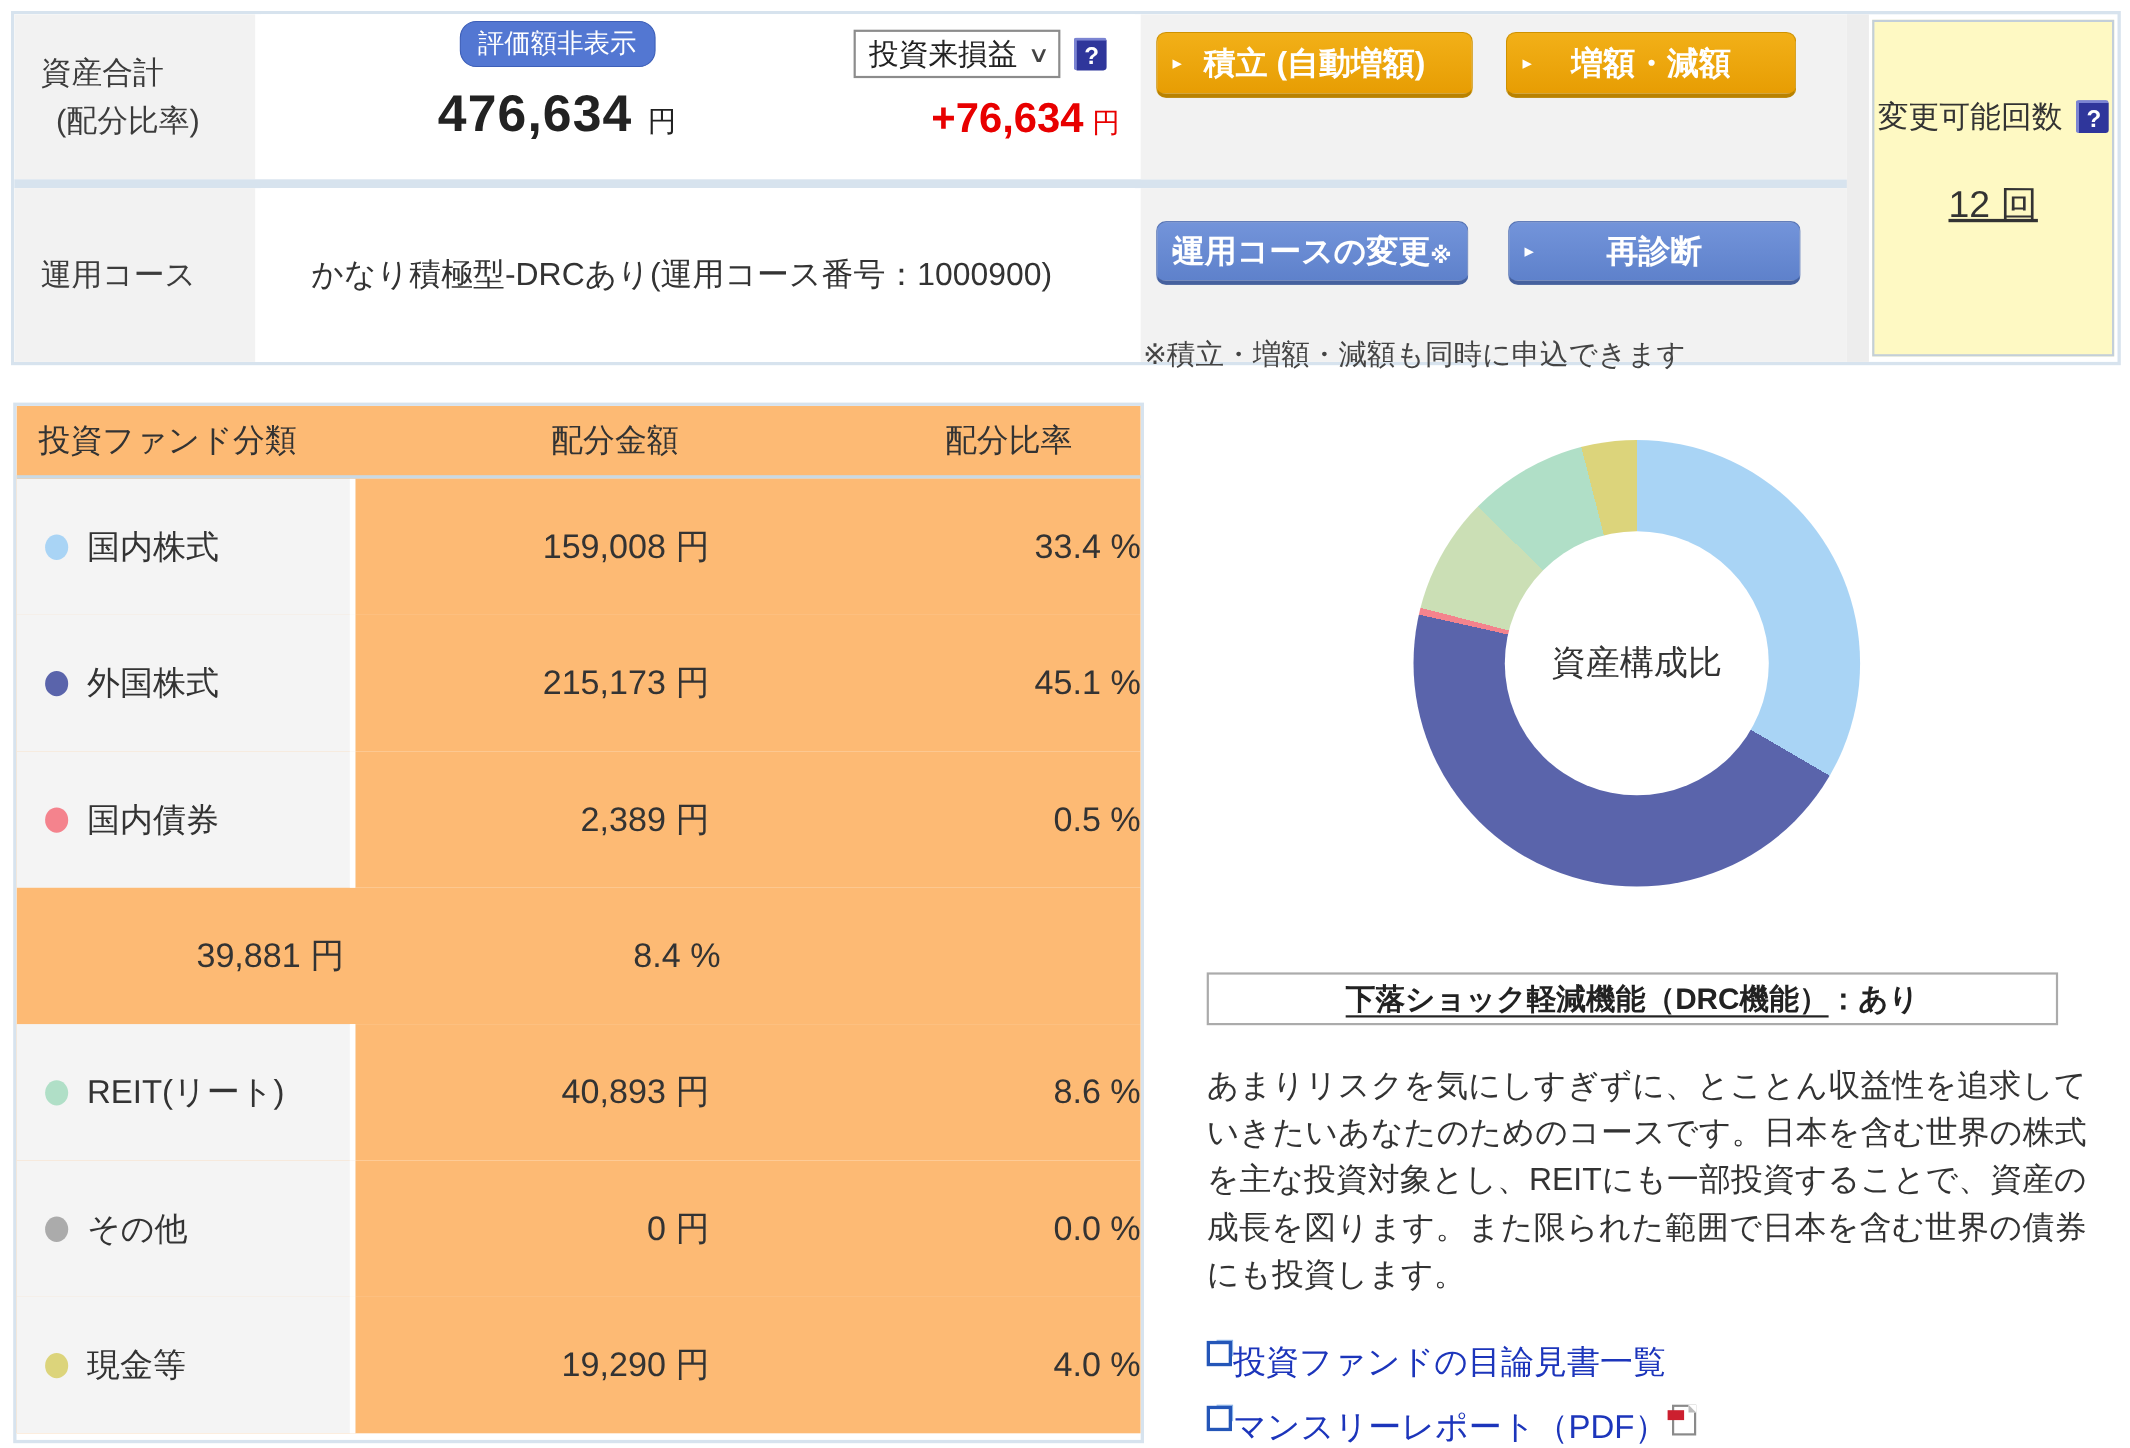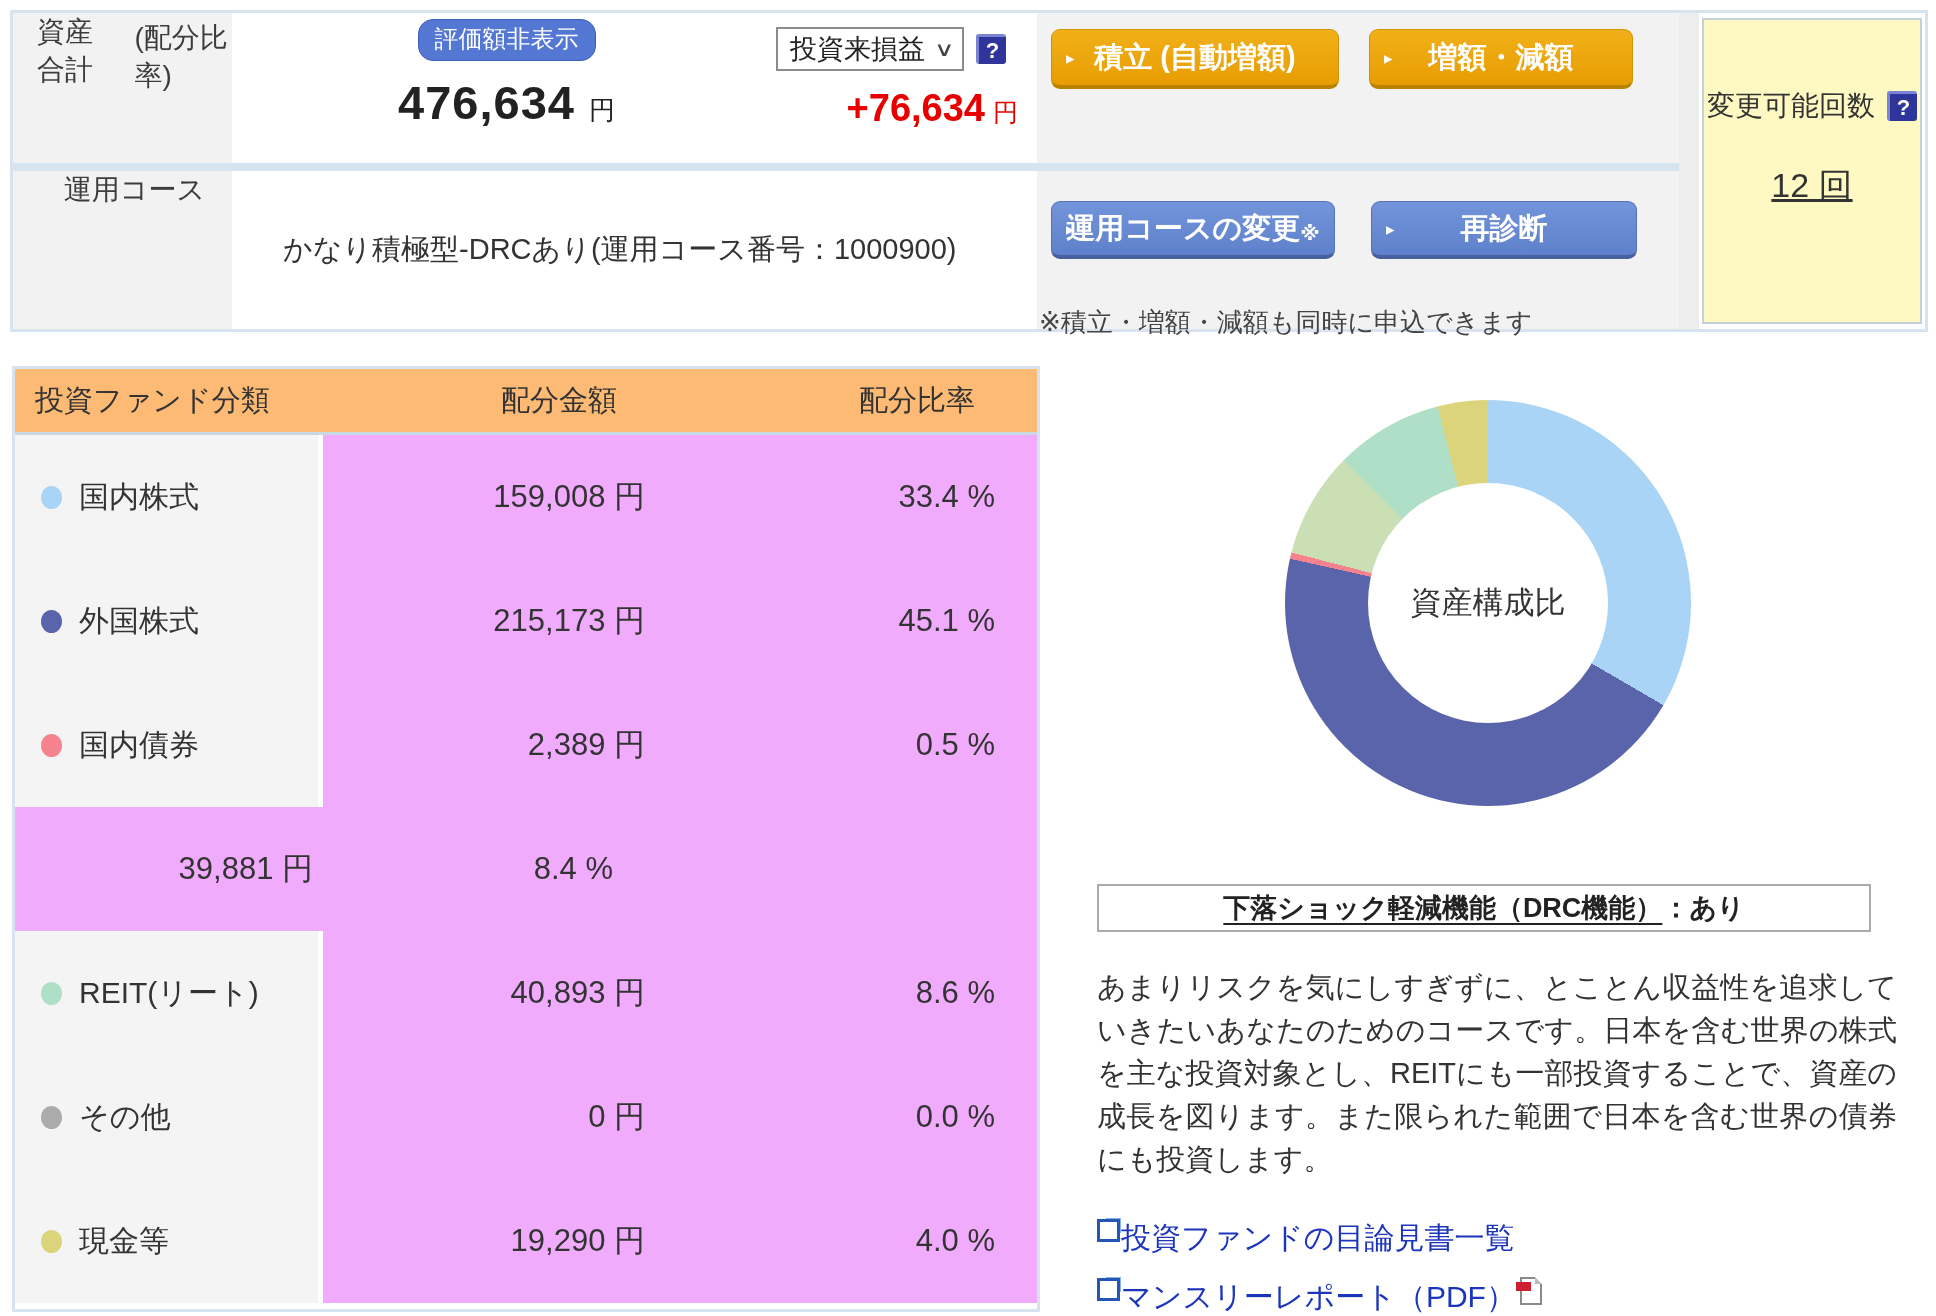--- a/index.html
+++ b/index.html
@@ -5,21 +5,21 @@
   * { margin:0; padding:0; box-sizing:border-box; }
   html,body { width:1936px; height:1316px; background:#fff; overflow:hidden;
               font-family:"Liberation Sans","DejaVu Sans",sans-serif; }
 
   
   .top-wrap { position:absolute; left:10px; top:10px; width:1918px; height:322px;
               border:3px solid #d7e3ee; background:#fff; display:flex; }
   .main-grid { flex:1; display:grid; grid-template-columns:219px 795px 1fr;
                grid-template-rows:150px 8px auto; column-gap:5px; background:#fff; }
   .hdivider { grid-column:1 / -1; background:#d7e3ee; }
-  .label-cell { background:#f2f2f2; display:flex; flex-direction:row;
+  .label-cell { background:#f2f2f2; display:flex; flex-direction:column;
                 justify-content:center; padding-left:24px; font-size:28px; color:#3c3c3c; }
   .label-cell .line2 { padding-left:14px; margin-top:6px; }
   .value-cell-1 { background:#fff; display:flex; }
   .vc-left { flex:1; text-align:center; padding-top:6px; }
   .badge { display:inline-block; background:#5377d2; border:1px solid #3d5fb8; color:#fff;
            font-size:24px; padding:3px 16px 5px; border-radius:15px; cursor:pointer; }
   .amount-row { margin-top:14px; white-space:nowrap; }
   .amount { font-size:47px; font-weight:bold; color:#222; letter-spacing:1px; }
   .amount-unit { font-size:26px; color:#222; margin-left:14px; }
   .vc-right { width:256px; padding-top:14px; }
@@ -60,28 +60,28 @@
   .count-label-row { display:flex; align-items:center; gap:12px; font-size:28px; color:#333; }
   .count-value { font-size:34px; color:#333;text-decoration:underline; }
 
   
   .alloc { position:absolute; left:12px; top:366px; width:1028px; height:946px;
            border:3px solid #d7e3ee; background:#fff; overflow:hidden; }
   .thead { height:66px; background:#fdba74; border-bottom:3px solid #c9d9e4;
            position:relative; font-size:29px; color:#333; }
   .thead span { position:absolute; top:50%; transform:translateY(-50%); white-space:nowrap; }
   .th-1 { left:20px; } .th-2 { left:486px; } .th-3 { left:844px; }
-  .trow { display:grid; grid-template-columns:308px 332px 1fr; height:124px; background:#f0abfc; }
+  .trow { display:grid; grid-template-columns:308px 332px 1fr; height:124px; background:#fdba74; }
   .tcell-label { background:#f4f4f4; border-right:5px solid #fff; display:flex;
                  align-items:center; padding-left:26px; gap:17px; font-size:30px; color:#333; }
   .dot { width:21px; height:23px; border-radius:50%; flex:0 0 auto; }
   .tcell-amount { display:flex; align-items:center; justify-content:flex-end;
                   padding-right:10px; font-size:31px; color:#333; white-space:nowrap; }
   .tcell-ratio { display:flex; align-items:center; justify-content:flex-end;
-                 padding-right:42px; font-size:31px; color:#333; white-space:nowrap; }
+                 font-size:31px; color:#333; white-space:nowrap; }
 
   
   .right-panel { position:absolute; left:1040px; top:360px; width:896px; height:956px; }
   .donut { position:absolute; left:50%; top:40px; transform:translateX(-50%);
            width:406px; height:406px; border-radius:50%; }
   .donut-hole { position:absolute; left:50%; top:50%; transform:translate(-50%,-50%);
                 width:240px; height:240px; background:#fff; border-radius:50%;
                 display:flex; align-items:center; justify-content:center;
                 font-size:31px; color:#333; white-space:nowrap; }
   .drc-box { position:absolute; left:57px; top:524px; width:774px; height:48px;

